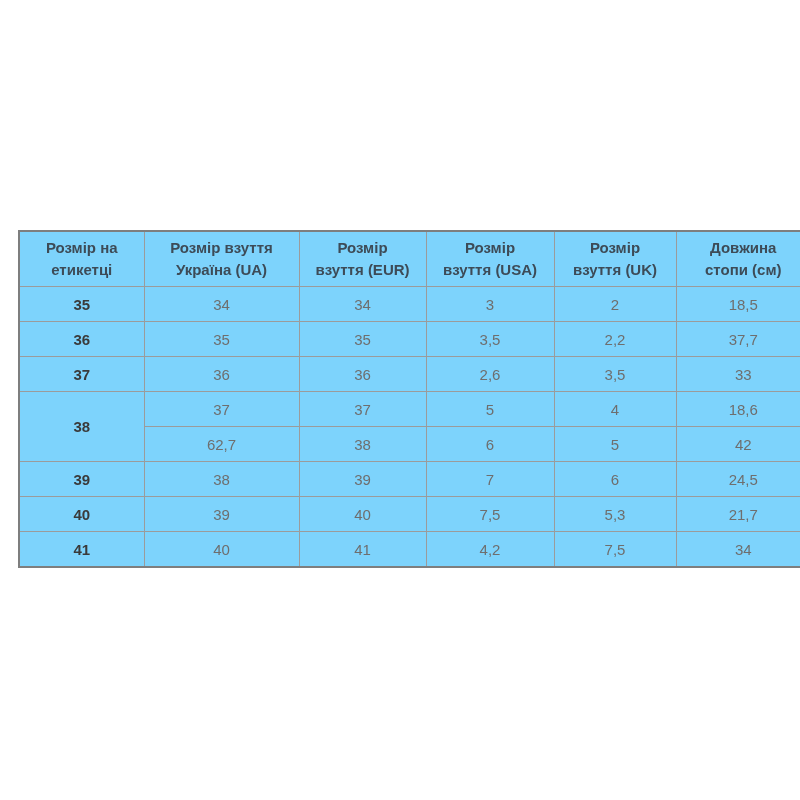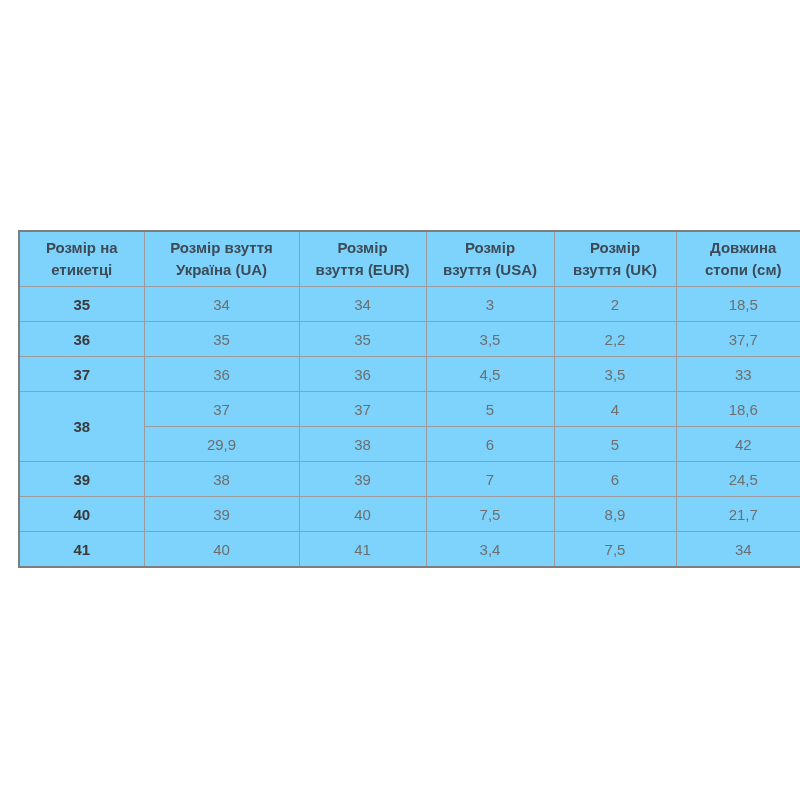--- a/index.html
+++ b/index.html
@@ -88,58 +88,58 @@
           <td>35</td>
           <td>35</td>
           <td>3,5</td>
           <td>2,2</td>
           <td>37,7</td>
         </tr>
         <tr>
           <td class="label-cell" rowspan="1">37</td>
           <td>36</td>
           <td>36</td>
-          <td>4,5</td>
+          <td>2,6</td>
           <td>3,5</td>
           <td>33</td>
         </tr>
         <tr>
           <td class="label-cell" rowspan="2">38</td>
           <td>37</td>
           <td>37</td>
           <td>5</td>
           <td>4</td>
           <td>18,6</td>
         </tr>
         <tr>
-          <td>29,9</td>
+          <td>62,7</td>
           <td>38</td>
           <td>6</td>
           <td>5</td>
           <td>42</td>
         </tr>
         <tr>
           <td class="label-cell" rowspan="1">39</td>
           <td>38</td>
           <td>39</td>
           <td>7</td>
           <td>6</td>
           <td>24,5</td>
         </tr>
         <tr>
           <td class="label-cell" rowspan="1">40</td>
           <td>39</td>
           <td>40</td>
           <td>7,5</td>
-          <td>8,9</td>
+          <td>5,3</td>
           <td>21,7</td>
         </tr>
         <tr>
           <td class="label-cell" rowspan="1">41</td>
           <td>40</td>
           <td>41</td>
-          <td>3,4</td>
+          <td>4,2</td>
           <td>7,5</td>
           <td>34</td>
         </tr>
       </tbody>
   </table>
 </div>
 
 </body></html>

